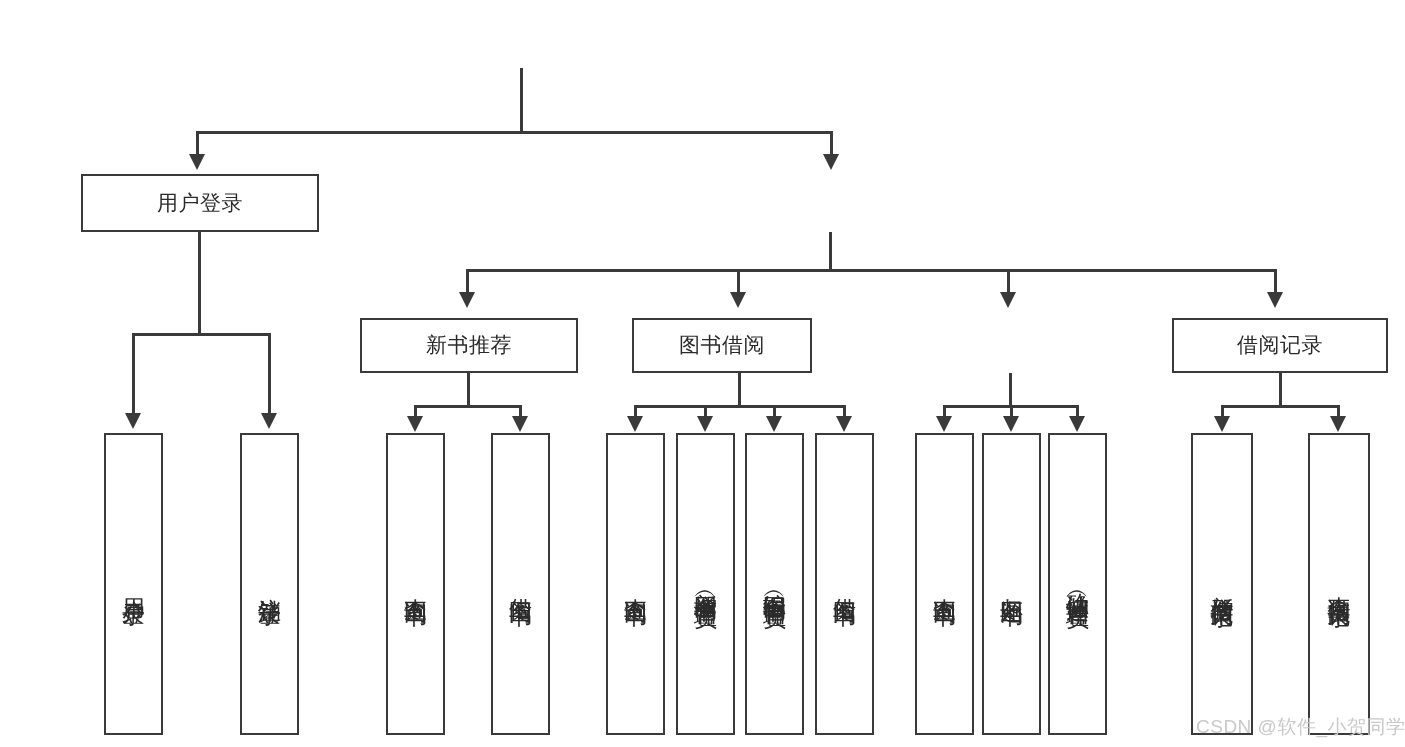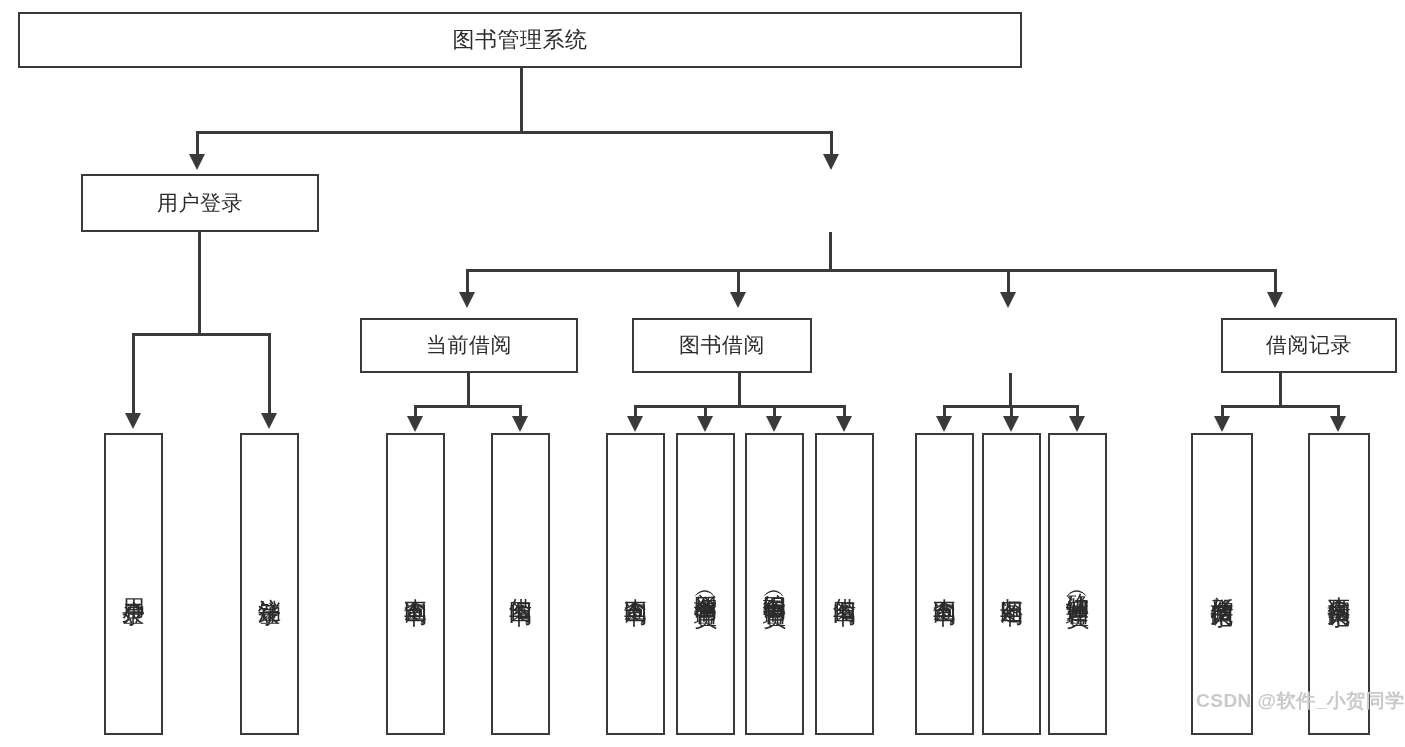--- a/index.html
+++ b/index.html
@@ -70,21 +70,20 @@
     font-size: 19px;
     white-space: nowrap;
     letter-spacing: 0.5px;
   }
 </style>
 </head>
 <body>
 
 <div id="canvas">
 
-  <div class="node horiz root" style="left:18px; top:12px; width:1004px; height:56px;">图书管理系统</div>
 
   <div class="vline" style="left:520px; top:68px; width:3px; height:66px;"></div>
   <div class="hline" style="left:196px; top:131px; width:637px; height:3px;"></div>
   <div class="vline" style="left:196px; top:131px; width:3px; height:25px;"></div>
   <div class="arrow" style="left:189px; top:154px;"></div>
   <div class="vline" style="left:830px; top:131px; width:3px; height:25px;"></div>
   <div class="arrow" style="left:823px; top:154px;"></div>
 
   <div class="node horiz" style="left:81px; top:174px; width:238px; height:58px;">用户登录</div>
 
@@ -100,23 +99,23 @@
   <div class="hline" style="left:466px; top:269px; width:811px; height:3px;"></div>
   <div class="vline" style="left:466px; top:269px; width:3px; height:25px;"></div>
   <div class="arrow" style="left:459px; top:292px;"></div>
   <div class="vline" style="left:737px; top:269px; width:3px; height:25px;"></div>
   <div class="arrow" style="left:730px; top:292px;"></div>
   <div class="vline" style="left:1007px; top:269px; width:3px; height:25px;"></div>
   <div class="arrow" style="left:1000px; top:292px;"></div>
   <div class="vline" style="left:1274px; top:269px; width:3px; height:25px;"></div>
   <div class="arrow" style="left:1267px; top:292px;"></div>
 
-  <div class="node horiz" style="left:360px; top:318px; width:218px; height:55px;">当前借阅</div>
+  <div class="node horiz" style="left:360px; top:318px; width:218px; height:55px;">新书推荐</div>
   <div class="node horiz" style="left:632px; top:318px; width:180px; height:55px;">图书借阅</div>
-  <div class="node horiz" style="left:1221px; top:318px; width:176px; height:55px;">借阅记录</div>
+  <div class="node horiz" style="left:1172px; top:318px; width:216px; height:55px;">借阅记录</div>
 
   <div class="vline" style="left:467px; top:373px; width:3px; height:35px;"></div>
   <div class="hline" style="left:414px; top:405px; width:108px; height:3px;"></div>
   <div class="vline" style="left:414px; top:405px; width:3px; height:22px;"></div>
   <div class="arrow" style="left:407px; top:416px;"></div>
   <div class="vline" style="left:519px; top:405px; width:3px; height:22px;"></div>
   <div class="arrow" style="left:512px; top:416px;"></div>
 
   <div class="vline" style="left:738px; top:373px; width:3px; height:35px;"></div>
   <div class="hline" style="left:634px; top:405px; width:212px; height:3px;"></div>
@@ -156,15 +155,15 @@
   <div class="node vert" style="left:745px; top:433px; width:59px; height:302px;">编辑图书（管理员）</div>
   <div class="node vert" style="left:815px; top:433px; width:59px; height:302px;">借阅图书</div>
 
   <div class="node vert" style="left:915px; top:433px; width:59px; height:302px;">查询图书</div>
   <div class="node vert" style="left:982px; top:433px; width:59px; height:302px;">归还图书</div>
   <div class="node vert" style="left:1048px; top:433px; width:59px; height:302px;">确认归还（管理员）</div>
 
   <div class="node vert" style="left:1191px; top:433px; width:62px; height:302px;">新增借阅记录</div>
   <div class="node vert" style="left:1308px; top:433px; width:62px; height:302px;">查询借阅记录</div>
 
-  <div class="watermark" style="left:1196px; top:688px;font-weight:bold;">CSDN @软件_小贺同学</div>
+  <div class="watermark" style="left:1196px; top:714px;">CSDN @软件_小贺同学</div>
 
 </div>
 
 </body></html>

